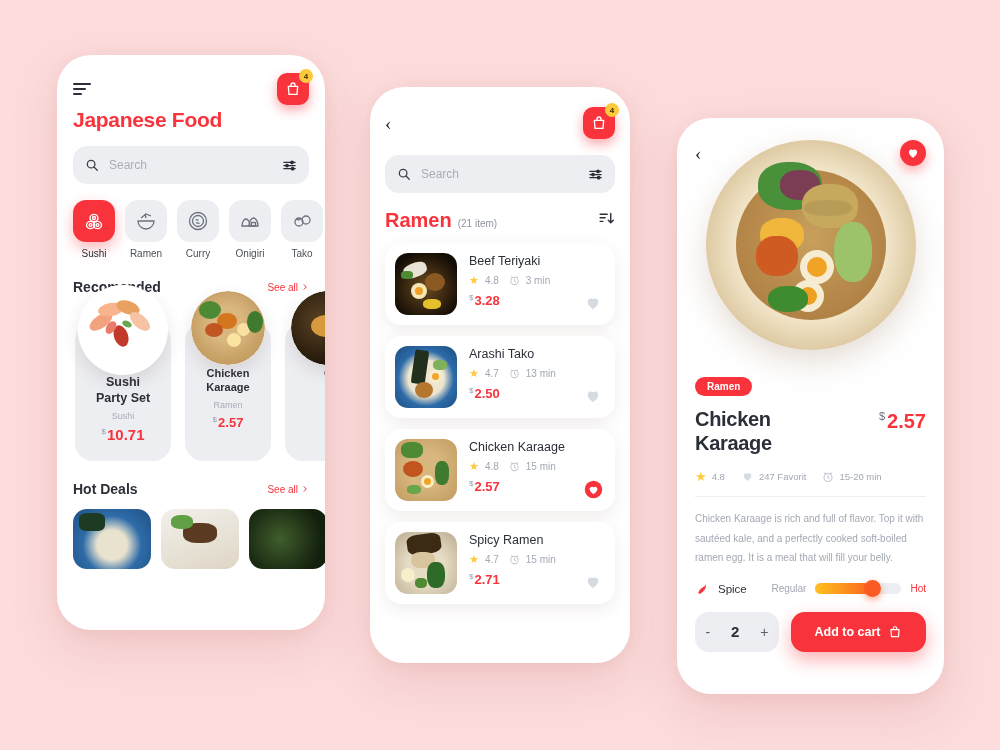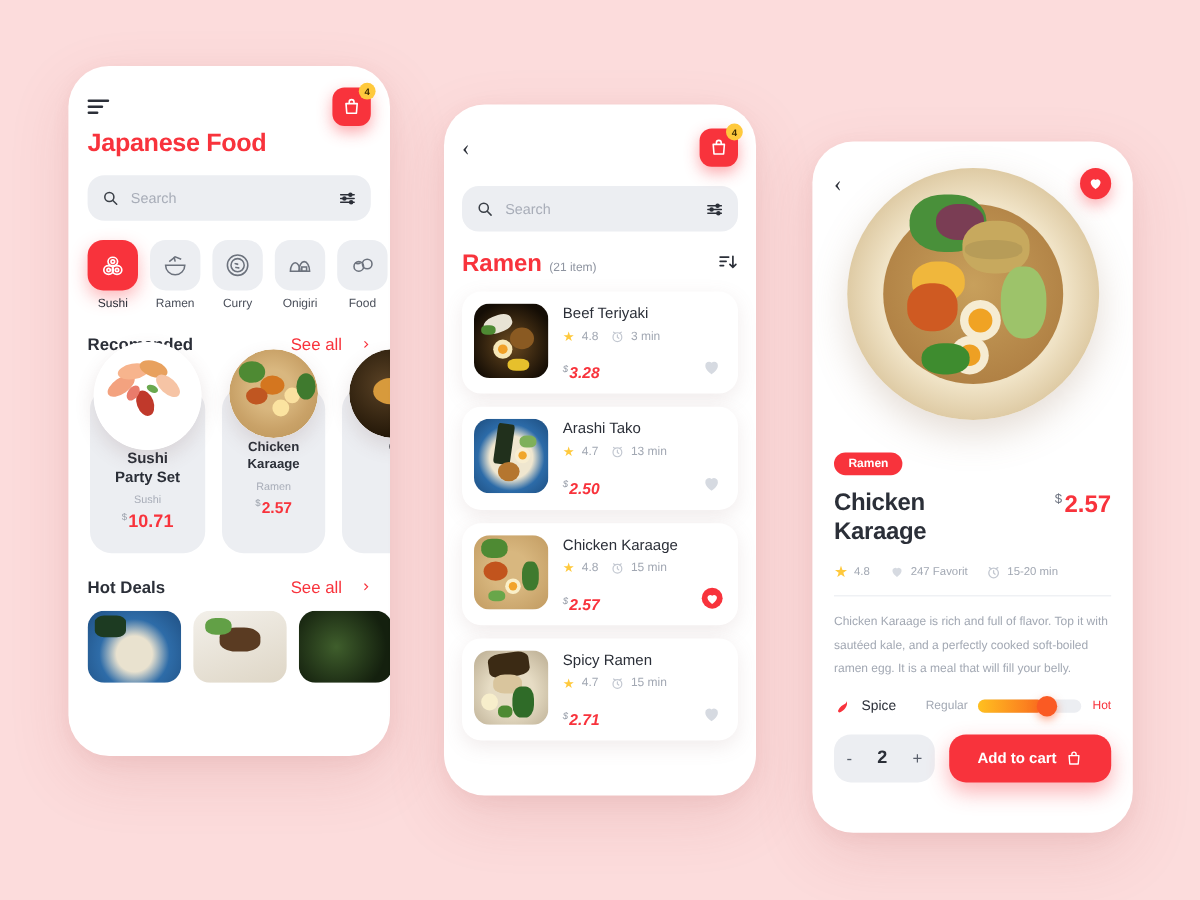--- a/index.html
+++ b/index.html
@@ -66,21 +66,21 @@
   .cat .tile {
     width: 42px; height: 42px; border-radius: 13px;
     background: #eceef2; display: flex; align-items: center; justify-content: center;
   }
   .cat.active .tile { background: #f8333c; box-shadow: 0 6px 14px rgba(248,51,60,.35); }
   .cat .lbl { font-size: 10px; color: #4a4f5a; margin-top: 6px; }
   .cat.active .lbl { color: #2b2f38; }
 
   .sec-head { display: flex; align-items: center; margin-top: 20px; }
   .sec-title { font-size: 14px; font-weight: bold; color: #2b2f38; }
-  .see-all { font-size: 14px; color: #f8333c; display: flex; align-items: center; gap: 16px; }
+  .see-all { font-size: 10px; color: #f8333c; display: flex; align-items: center; gap: 3px; }
 
   .rec-row { display: flex; gap: 14px; margin-top: 28px; padding-left: 2px; }
   .rec-card {
     position: relative; width: 86px; flex: 0 0 86px;
     background: #eceef2; border-radius: 18px;
     padding: 44px 6px 12px; text-align: center;
   }
   .rec-card.big { width: 96px; flex: 0 0 96px; padding-top: 52px; padding-bottom: 18px; }
   .rec-thumb {
     position: absolute; left: 50%; transform: translateX(-50%);
@@ -111,21 +111,21 @@
     background: #fff; border-radius: 16px; margin-top: 11px;
     box-shadow: 0 5px 16px rgba(150,110,110,.13);
     padding: 10px; display: flex; gap: 12px; align-items: flex-start;
     position: relative;
   }
   .food-thumb { width: 62px; height: 62px; flex: 0 0 62px; border-radius: 13px; overflow: hidden; }
   .food-info { flex: 1; padding-top: 1px; }
   .food-name { font-size: 12.5px; font-weight: normal; color: #2b2f38; }
   .food-meta { display: flex; align-items: center; gap: 6px; margin-top: 6px; font-size: 10px; color: #a2a8b3; }
   .food-meta .star { color: #ffc93c; font-size: 11px; }
-  .food-price { font-size: 13px; font-weight: bold; color: #f8333c; margin-top: 16px; font-style: italic; }
+  .food-price { font-size: 13px; font-weight: bold; color: #f8333c; margin-top: 6px; }
   .food-price sup { font-size: 8px; color: #9aa0ab; font-weight: normal; margin-right: 1px; }
   .heart-btn {
     position: absolute; right: 12px; bottom: 12px;
     width: 20px; height: 20px; display: flex; align-items: center; justify-content: center;
   }
 
   
   #phone3 .pad { padding: 0 18px; }
   .fav-btn {
     width: 26px; height: 26px; border-radius: 50%;
@@ -263,21 +263,21 @@
           <div class="lbl">Onigiri</div>
         </div>
         <div class="cat">
           <div class="tile">
             <svg width="24" height="24" viewBox="0 0 24 24" fill="none" stroke="#6c727d" stroke-width="1.3">
               <circle cx="9" cy="13" r="4"></circle>
                   <circle cx="16" cy="11" r="4"></circle>
                   <path d="M6 10c1.5 1 3 1 4.5 0"></path>
             </svg>
           </div>
-          <div class="lbl">Food</div>
+          <div class="lbl">Tako</div>
         </div>
       </div>
 
       <div class="sec-head">
         <div class="sec-title">Recomended</div>
         <div class="sp"></div>
         <div class="see-all">
           <span>See all</span>
           <svg width="8" height="8" viewBox="0 0 24 24" fill="none" stroke="#f8333c" stroke-width="3" stroke-linecap="round">
                 <path d="M9 5l7 7-7 7"></path>

